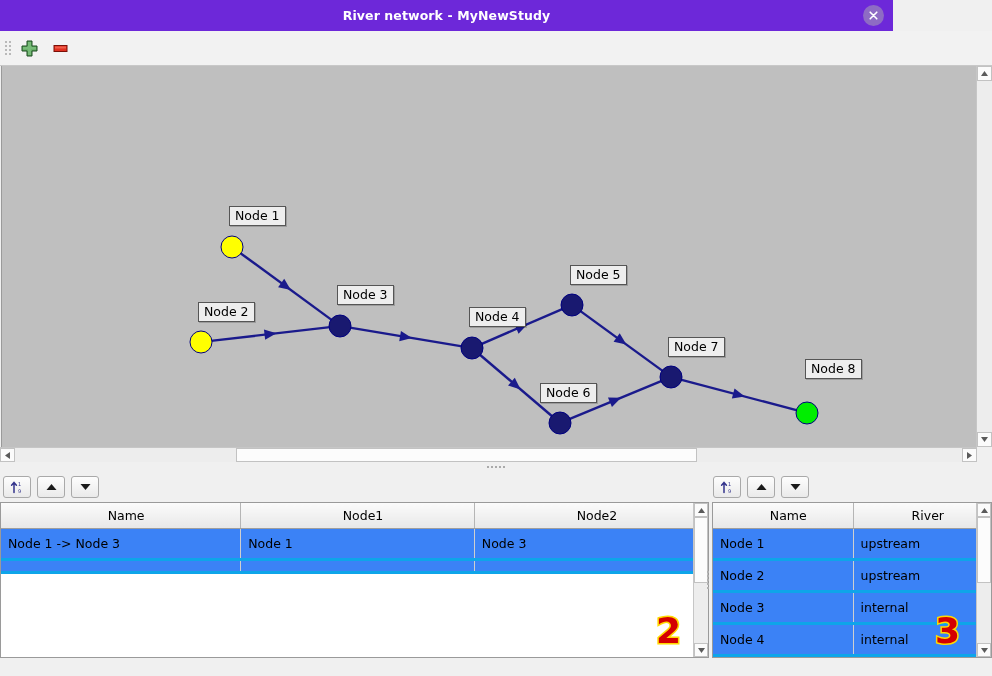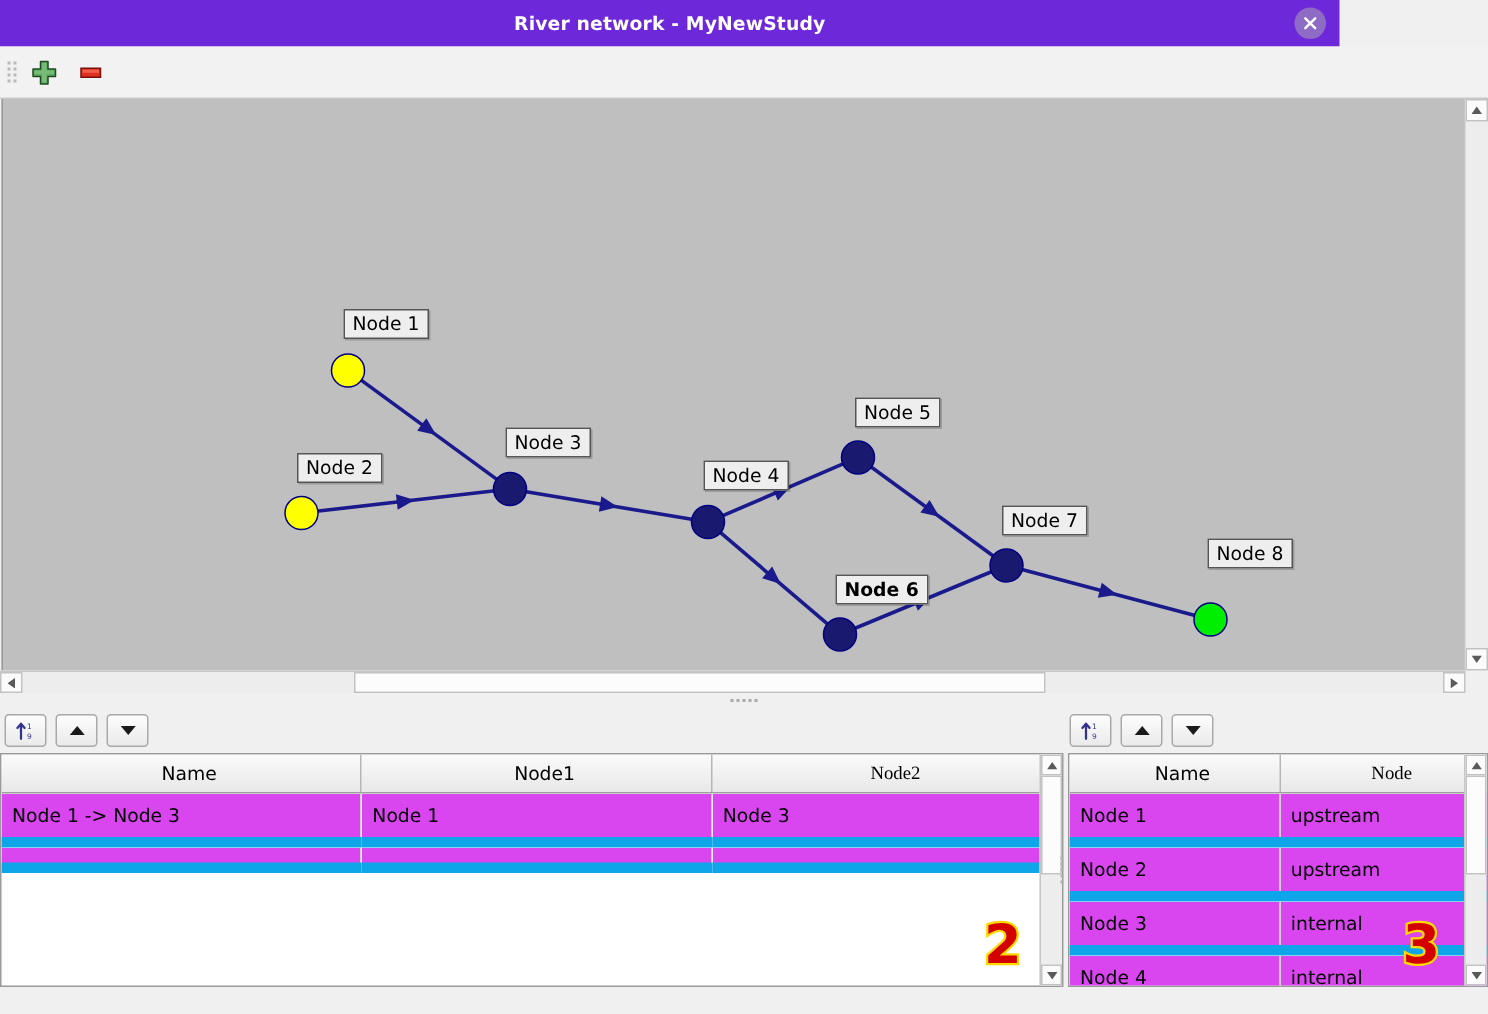--- a/index.html
+++ b/index.html
@@ -235,27 +235,27 @@
     background: linear-gradient(#fbfbfb, #e8e8e8);
     border-right: 1px solid #b5b5b5;
     border-bottom: 1px solid #9e9e9e;
     height: 23px;
     font-weight: normal;
     text-align: center;
     color: #000;
     user-select: none;
     padding-left: 12px;
   }
-  table.grid th:last-child { border-right: none; font-family: Liberation Serif, serif; }
+  table.grid th:last-child { border-right: none; }
   table.grid td {
     border-right: 1px solid #cfcfcf;
-    border-bottom: 7px solid #0ea5e9;
+    border-bottom: 3px solid #0ea5e9;
     height: 29px;
     padding: 0 0 0 7px;
-    background: #d946ef;
+    background: #3b82f6;
     color: #000;
     overflow: hidden;
     white-space: nowrap;
   }
   table.grid td:last-child { border-right: none; }
   table.grid tr.partial td { height: 10px; }
 
   .tbl-vscroll {
     position: absolute;
     top: 0; right: 0;
@@ -365,21 +365,21 @@
           <circle cx="570" cy="239" r="11" fill="#191970" stroke="#000080" stroke-width="1"></circle>
           <circle cx="558" cy="357" r="11" fill="#191970" stroke="#000080" stroke-width="1"></circle>
           <circle cx="669" cy="311" r="11" fill="#191970" stroke="#000080" stroke-width="1"></circle>
           <circle cx="805" cy="347" r="11" fill="#00ee00" stroke="#000080" stroke-width="1"></circle>
         </svg>
       <div class="node-label" style="left: 227px; top: 140px;">Node 1</div>
         <div class="node-label" style="left: 196px; top: 236px;">Node 2</div>
         <div class="node-label" style="left: 335px; top: 219px;">Node 3</div>
         <div class="node-label" style="left: 467px; top: 241px;">Node 4</div>
         <div class="node-label" style="left: 568px; top: 199px;">Node 5</div>
-        <div class="node-label" style="left: 555px; top: 317px; font-weight: bold;">Node 6</div>
+        <div class="node-label" style="left: 538px; top: 317px;">Node 6</div>
         <div class="node-label" style="left: 666px; top: 271px;">Node 7</div>
         <div class="node-label" style="left: 803px; top: 293px; text-align: right;">Node 8</div>
     </div>
 
     <div class="vscroll">
       <div class="arrow-up">
         <svg width="7" height="5" viewBox="0 0 7 5">
             <path d="M3.5 0 L7 5 L0 5 Z" fill="#5a5a5a"></path>
           </svg>
       </div>
@@ -510,21 +510,21 @@
 
   <div class="table-box" style="left:712px; top:502px; width:280px; height:156px;">
     <table class="grid" id="nodes-grid">
       <colgroup>
           <col style="width:133px">
           <col style="width:131px">
         </colgroup>
       <thead>
           <tr id="nodes-head">
             <th>Name</th>
-            <th>Node</th>
+            <th>River</th>
           </tr>
         </thead>
       <tbody id="nodes-body">
           <tr>
             <td>Node 1</td>
             <td>upstream</td>
           </tr>
           <tr>
             <td>Node 2</td>
             <td>upstream</td>

